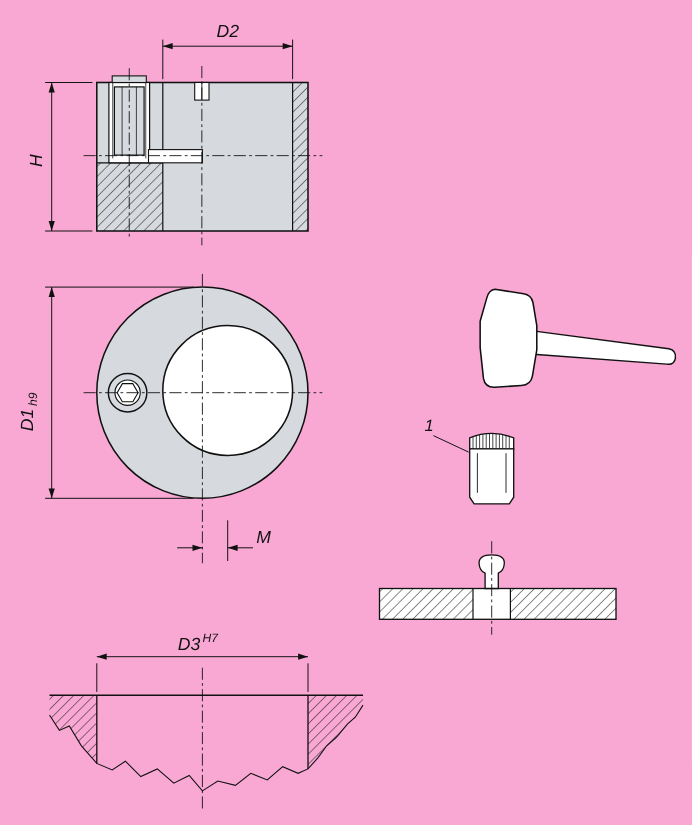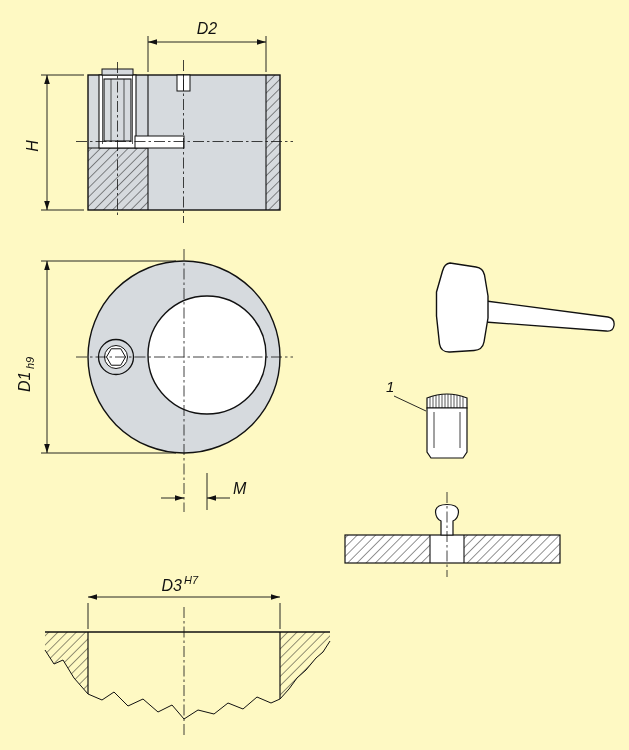--- a/index.html
+++ b/index.html
@@ -1,16 +1,16 @@
 <!DOCTYPE html>
 <html><head>
 <meta charset="utf-8">
 <style>
   html,body{margin:0;padding:0;background:#ffffff;}
-  .stage{position:relative;width:629px;height:750px;background:#fef9c3;overflow:hidden;
+  .stage{position:relative;width:629px;height:750px;background:#f9a8d4;overflow:hidden;
          font-family:"Liberation Sans", sans-serif;}
   svg{display:block;}
   text{font-family:"Liberation Sans", sans-serif;font-style:italic;fill:#111;}
   .dim-label{font-size:16px;}
   .tol-label{font-size:11px;}
   .item-label{font-size:15px;}
 </style>
 </head>
 <body>
 

